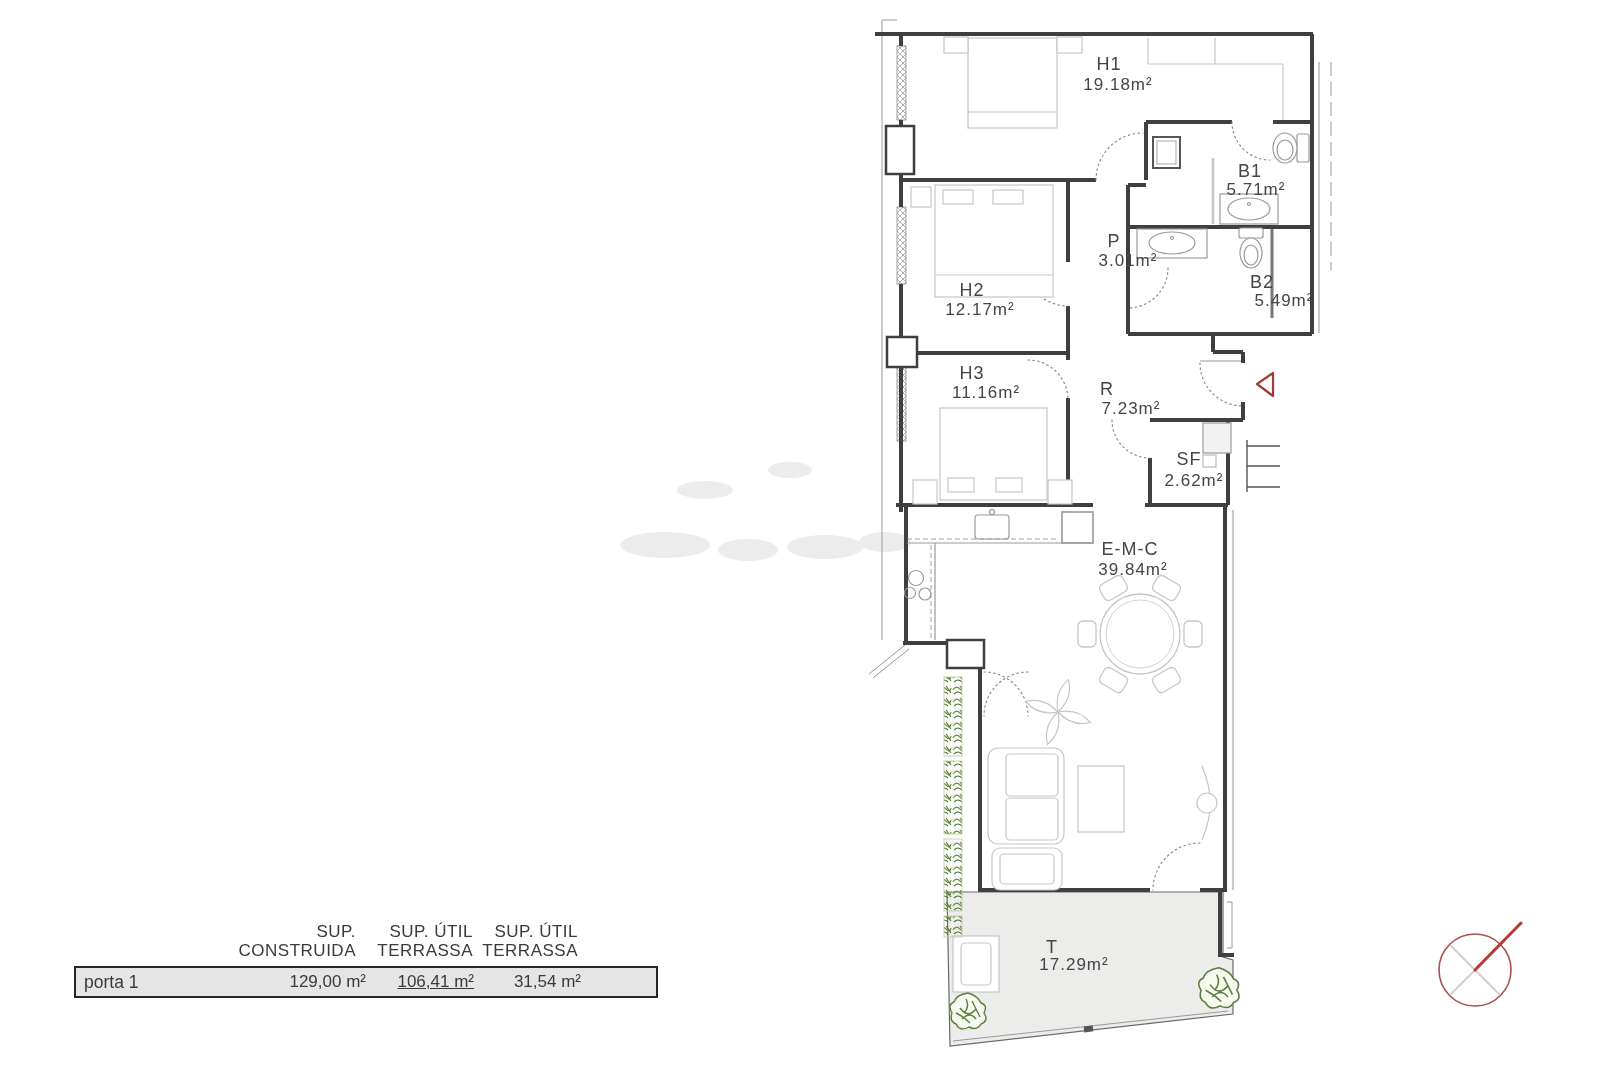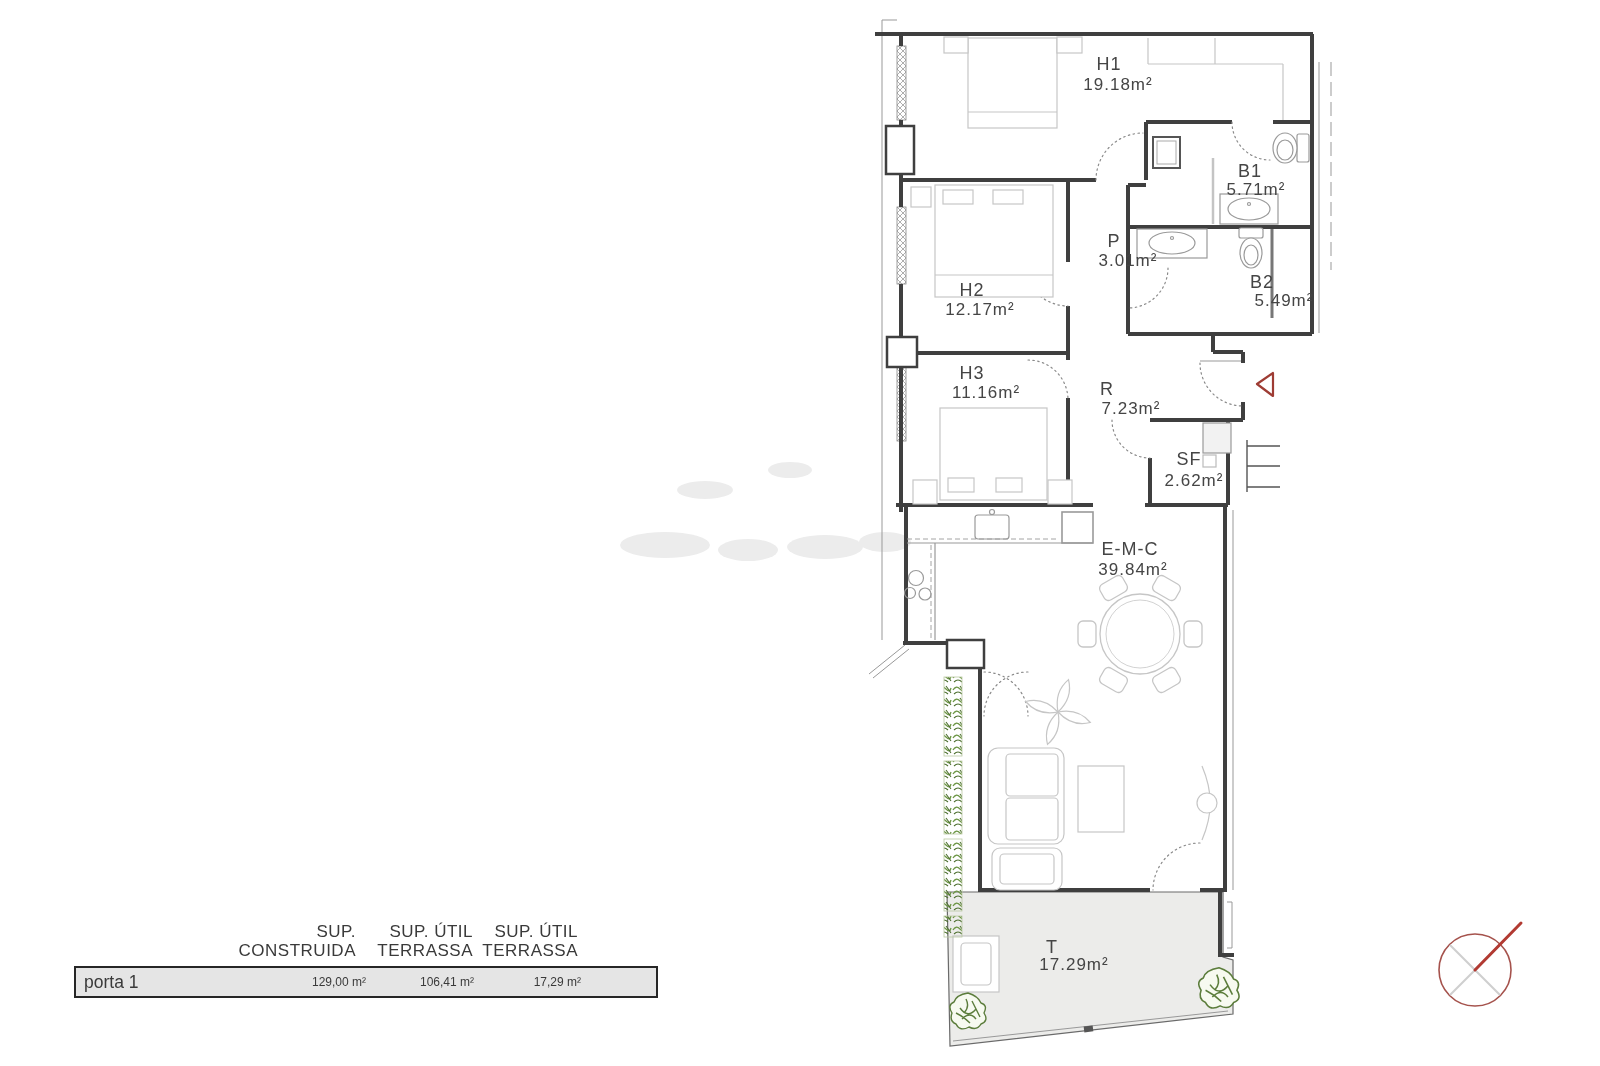--- a/index.html
+++ b/index.html
@@ -12,23 +12,23 @@
   
   #summary-table{position:absolute;left:48px;top:916px;width:584px;color:#3a3a3a;}
   .hdr{position:absolute;text-align:right;font-size:17px;line-height:19px;
        letter-spacing:0.5px;white-space:nowrap;}
   #hdr-1{left:184px;top:6px;width:124px;}
   #hdr-2{left:301px;top:6px;width:124px;}
   #hdr-3{left:406px;top:6px;width:124px;}
   #summary-row{position:absolute;left:4px;top:50px;width:580px;height:28px;
        border:2px solid #262626;background:#e5e5e5;margin-left:22px;}
   #row-label{position:absolute;left:8px;top:0;line-height:28px;font-size:17.5px;}
-  .val{position:absolute;top:0;line-height:28px;font-size:12px;text-align:right;}
+  .val{position:absolute;top:0;line-height:28px;font-size:17px;text-align:right;}
   #val-1{left:0;width:290px;}
-  #val-2{left:0;width:398px;}
+  #val-2{left:0;width:398px;text-decoration:underline;}
   #val-3{left:0;width:505px;}
 </style>
 </head>
 <body>
 
 <svg id="plan-svg" width="1600" height="1066" viewBox="0 0 1600 1066">
   <defs>
     <pattern id="winpat" width="6" height="6" patternUnits="userSpaceOnUse">
       <path d="M0 6 L6 0 M0 0 L6 6" stroke="#9a9a9a" stroke-width="0.8" fill="none"></path>
     </pattern>
@@ -264,15 +264,15 @@
     <div>TERRASSA</div>
   </div>
   <div class="hdr" id="hdr-3">
     <div>SUP. ÚTIL</div>
     <div>TERRASSA</div>
   </div>
   <div id="summary-row">
     <span id="row-label">porta 1</span>
     <span class="val" id="val-1">129,00 m²</span>
     <span class="val" id="val-2">106,41 m²</span>
-    <span class="val" id="val-3">17,29 m²</span>
+    <span class="val" id="val-3">31,54 m²</span>
   </div>
 </div>
 
 </body></html>

